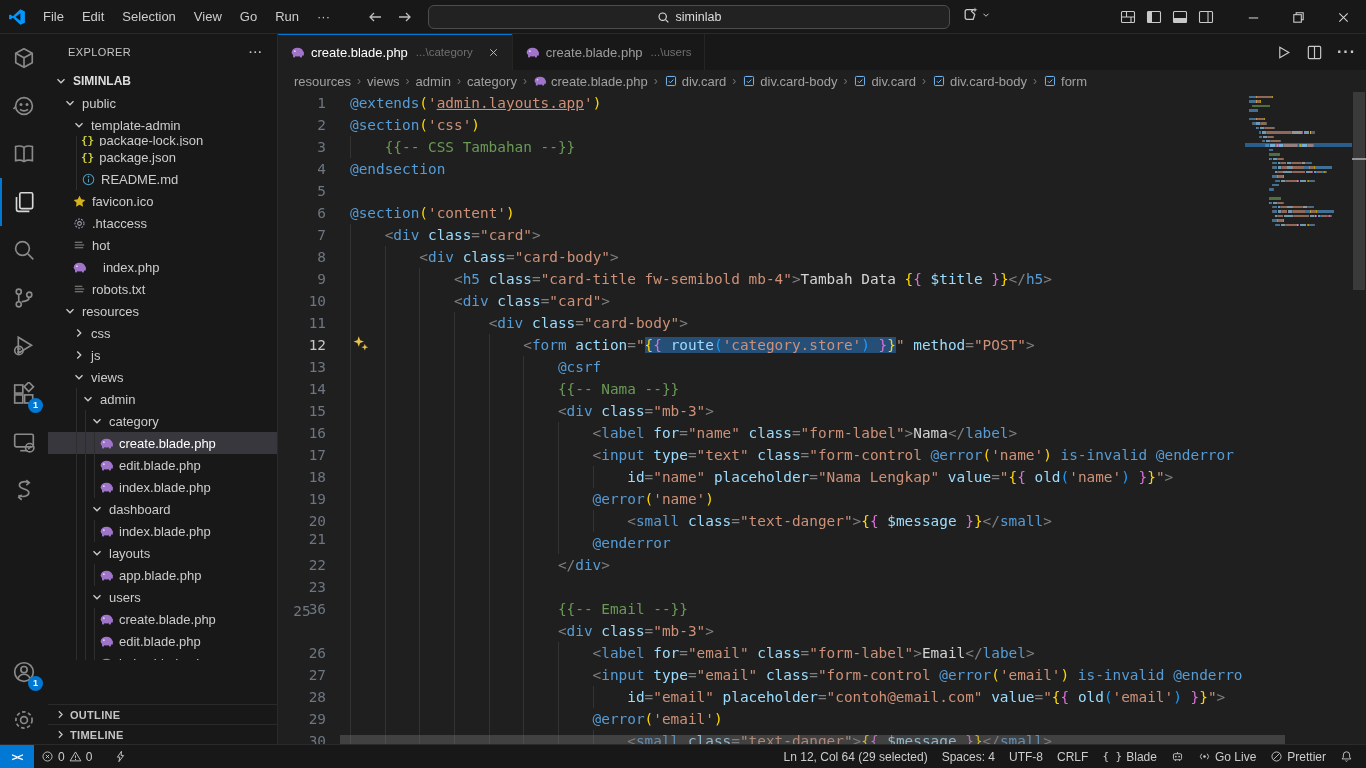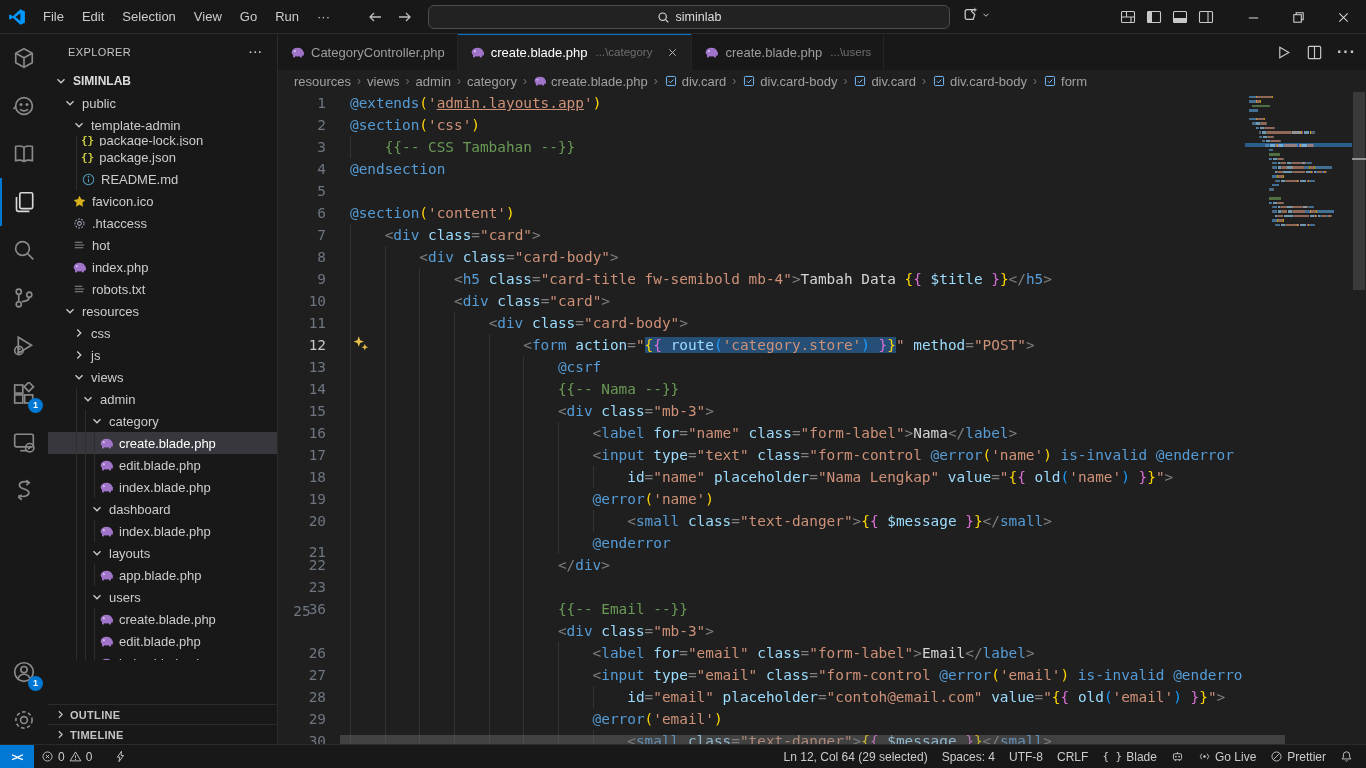--- a/index.html
+++ b/index.html
@@ -367,21 +367,21 @@
           <span class="lbl">.htaccess</span>
         </div>
         <div class="tree-row" style="padding-left: 24px;">
           <span style="display: inline-flex; align-items: center;">
             <svg width="15" height="15" viewBox="0 0 16 16" fill="none" stroke="currentColor" stroke-width="1.1">
               <path d="M3 4.5h8M3 7.5h10M3 10.5h9" stroke="#8a8a8a"></path>
             </svg>
           </span>
           <span class="lbl">hot</span>
         </div>
-        <div class="tree-row" style="padding-left: 24px;">
+        <div class="tree-row" style="padding-left: 24px; gap: 11px;">
           <span style="display: inline-flex; align-items: center;">
             <svg width="15" height="15" viewBox="0 0 16 16">
               <ellipse cx="8" cy="7.6" rx="6.2" ry="4.6" fill="#A074C9"></ellipse>
               <rect x="3.2" y="10" width="2.4" height="3.2" rx="1" fill="#A074C9"></rect>
               <rect x="10.4" y="10" width="2.4" height="3.2" rx="1" fill="#A074C9"></rect>
               <rect x="12.6" y="7" width="2.2" height="4.4" rx="1.1" fill="#A074C9"></rect>
               <circle cx="5.2" cy="6.6" r=".9" fill="#e8defa"></circle>
             </svg>
           </span>
           <span class="lbl">index.php</span>
@@ -613,32 +613,20 @@
               <path d="m6 4 4 4-4 4" stroke-width="1.5"></path>
             </svg>
           </span>
           <span>TIMELINE</span>
         </div>
       </div>
   </div>
 
   <div class="editor-col">
     <div class="tabbar" id="tabbar">
-        <div class="tab">
-          <span style="display: inline-flex; align-items: center;">
-            <svg width="15" height="15" viewBox="0 0 16 16">
-              <ellipse cx="8" cy="7.6" rx="6.2" ry="4.6" fill="#A074C9"></ellipse>
-              <rect x="3.2" y="10" width="2.4" height="3.2" rx="1" fill="#A074C9"></rect>
-              <rect x="10.4" y="10" width="2.4" height="3.2" rx="1" fill="#A074C9"></rect>
-              <rect x="12.6" y="7" width="2.2" height="4.4" rx="1.1" fill="#A074C9"></rect>
-              <circle cx="5.2" cy="6.6" r=".9" fill="#e8defa"></circle>
-            </svg>
-          </span>
-          <span>CategoryController.php</span>
-        </div>
         <div class="tab active">
           <span style="display: inline-flex; align-items: center;">
             <svg width="15" height="15" viewBox="0 0 16 16">
               <ellipse cx="8" cy="7.6" rx="6.2" ry="4.6" fill="#A074C9"></ellipse>
               <rect x="3.2" y="10" width="2.4" height="3.2" rx="1" fill="#A074C9"></rect>
               <rect x="10.4" y="10" width="2.4" height="3.2" rx="1" fill="#A074C9"></rect>
               <rect x="12.6" y="7" width="2.2" height="4.4" rx="1.1" fill="#A074C9"></rect>
               <circle cx="5.2" cy="6.6" r=".9" fill="#e8defa"></circle>
             </svg>
           </span>
@@ -775,21 +763,21 @@
           <div class="lnum" style="top: 220px;">11</div>
           <div class="lnum cur" style="top: 242px;">12</div>
           <div class="lnum" style="top: 264px;">13</div>
           <div class="lnum" style="top: 286px;">14</div>
           <div class="lnum" style="top: 308px;">15</div>
           <div class="lnum" style="top: 330px;">16</div>
           <div class="lnum" style="top: 352px;">17</div>
           <div class="lnum" style="top: 374px;">18</div>
           <div class="lnum" style="top: 396px;">19</div>
           <div class="lnum" style="top: 418px;">20</div>
-          <div class="lnum" style="top: 449px;">21</div>
+          <div class="lnum" style="top: 436px;">21</div>
           <div class="lnum" style="top: 462px;">22</div>
           <div class="lnum" style="top: 484px;">23</div>
           <div class="lnum" style="top: 506px;">36</div>
           <div class="lnum" style="top: 508px; text-align: center;">25</div>
           <div class="lnum" style="top: 550px;">26</div>
           <div class="lnum" style="top: 572px;">27</div>
           <div class="lnum" style="top: 594px;">28</div>
           <div class="lnum" style="top: 616px;">29</div>
           <div class="lnum" style="top: 638px;">30</div>
         </div>

